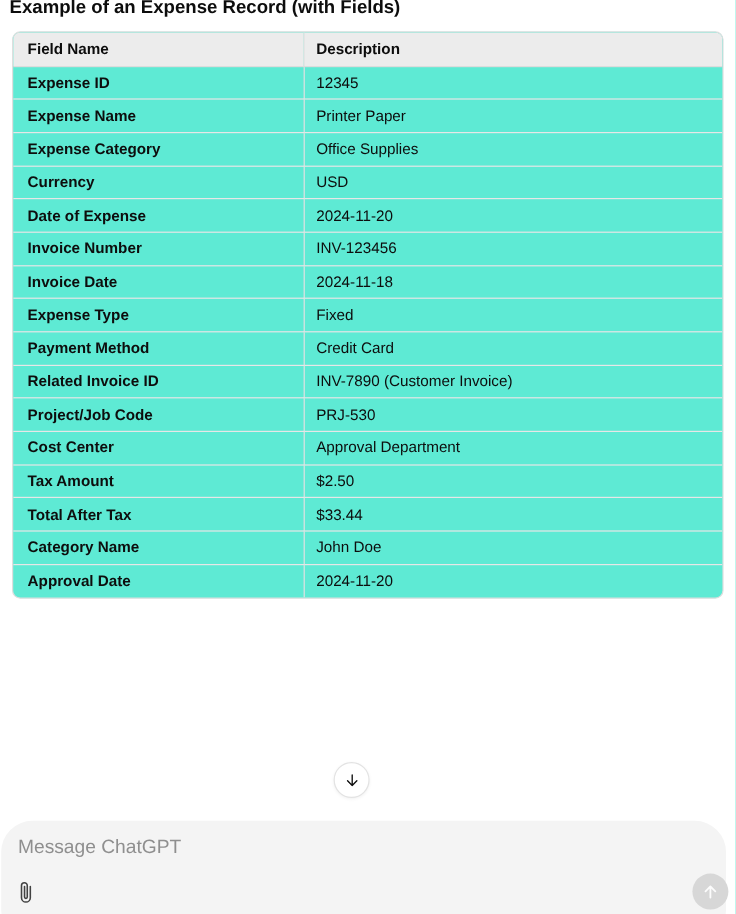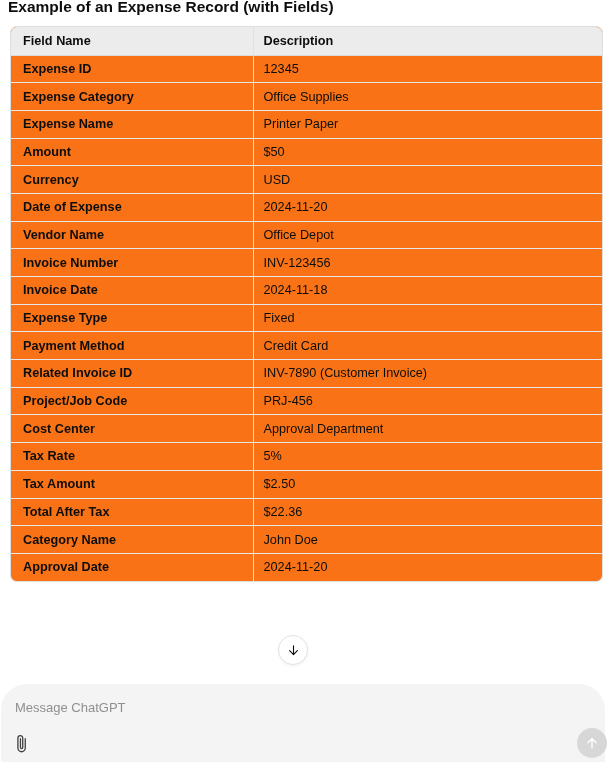--- a/index.html
+++ b/index.html
@@ -24,21 +24,21 @@
   }
 
   .table-wrap {
     position: absolute;
     left: 10px;
     top: 26px;
     width: 593px;
     border: 1px solid #dedede;
     border-radius: 7px;
     overflow: hidden;
-    background: #f97316;
+    background: #5eead4;
   }
   table.expense {
     width: 100%;
     border-collapse: collapse;
     font-size: 12.7px;
     color: #0d0d0d;
   }
   table.expense thead tr { height: 28px; }
   table.expense tbody tr { height: 27.7px; }
   table.expense th {
@@ -92,21 +92,21 @@
   .composer-input {
     position: absolute;
     left: 14px;
     top: 12px;
     width: 570px;
     height: 22px;
     background: transparent;
     border: none;
     outline: none;
     font-family: "Liberation Sans", sans-serif;
-    font-size: 13px;
+    font-size: 16px;
     color: #0d0d0d;
   }
   .composer-input::placeholder { color: #8f8f8f; opacity: 1; }
 
   .attach-btn {
     position: absolute;
     left: 7px;
     top: 46px;
     width: 26px;
     height: 26px;
@@ -147,44 +147,36 @@
         <th class="col-field">Field Name</th>
         <th class="col-desc">Description</th>
       </tr>
     </thead>
     <tbody>
         <tr>
           <td class="col-field">Expense ID</td>
           <td class="col-desc">12345</td>
         </tr>
         <tr>
+          <td class="col-field">Expense Name</td>
+          <td class="col-desc">Printer Paper</td>
+        </tr>
+        <tr>
           <td class="col-field">Expense Category</td>
           <td class="col-desc">Office Supplies</td>
         </tr>
         <tr>
-          <td class="col-field">Expense Name</td>
-          <td class="col-desc">Printer Paper</td>
-        </tr>
-        <tr>
-          <td class="col-field">Amount</td>
-          <td class="col-desc">$50</td>
-        </tr>
-        <tr>
           <td class="col-field">Currency</td>
           <td class="col-desc">USD</td>
         </tr>
         <tr>
           <td class="col-field">Date of Expense</td>
           <td class="col-desc">2024-11-20</td>
         </tr>
         <tr>
-          <td class="col-field">Vendor Name</td>
-          <td class="col-desc">Office Depot</td>
-        </tr>
-        <tr>
           <td class="col-field">Invoice Number</td>
           <td class="col-desc">INV-123456</td>
         </tr>
         <tr>
           <td class="col-field">Invoice Date</td>
           <td class="col-desc">2024-11-18</td>
         </tr>
         <tr>
           <td class="col-field">Expense Type</td>
           <td class="col-desc">Fixed</td>
@@ -192,37 +184,33 @@
         <tr>
           <td class="col-field">Payment Method</td>
           <td class="col-desc">Credit Card</td>
         </tr>
         <tr>
           <td class="col-field">Related Invoice ID</td>
           <td class="col-desc">INV-7890 (Customer Invoice)</td>
         </tr>
         <tr>
           <td class="col-field">Project/Job Code</td>
-          <td class="col-desc">PRJ-456</td>
+          <td class="col-desc">PRJ-530</td>
         </tr>
         <tr>
           <td class="col-field">Cost Center</td>
           <td class="col-desc">Approval Department</td>
         </tr>
         <tr>
-          <td class="col-field">Tax Rate</td>
-          <td class="col-desc">5%</td>
-        </tr>
-        <tr>
           <td class="col-field">Tax Amount</td>
           <td class="col-desc">$2.50</td>
         </tr>
         <tr>
           <td class="col-field">Total After Tax</td>
-          <td class="col-desc">$22.36</td>
+          <td class="col-desc">$33.44</td>
         </tr>
         <tr>
           <td class="col-field">Category Name</td>
           <td class="col-desc">John Doe</td>
         </tr>
         <tr>
           <td class="col-field">Approval Date</td>
           <td class="col-desc">2024-11-20</td>
         </tr>
       </tbody>

